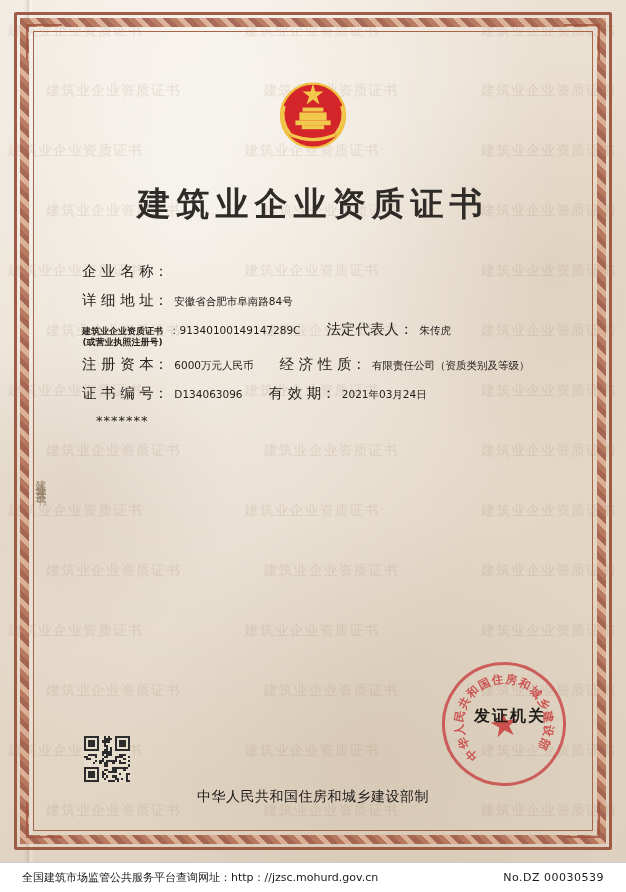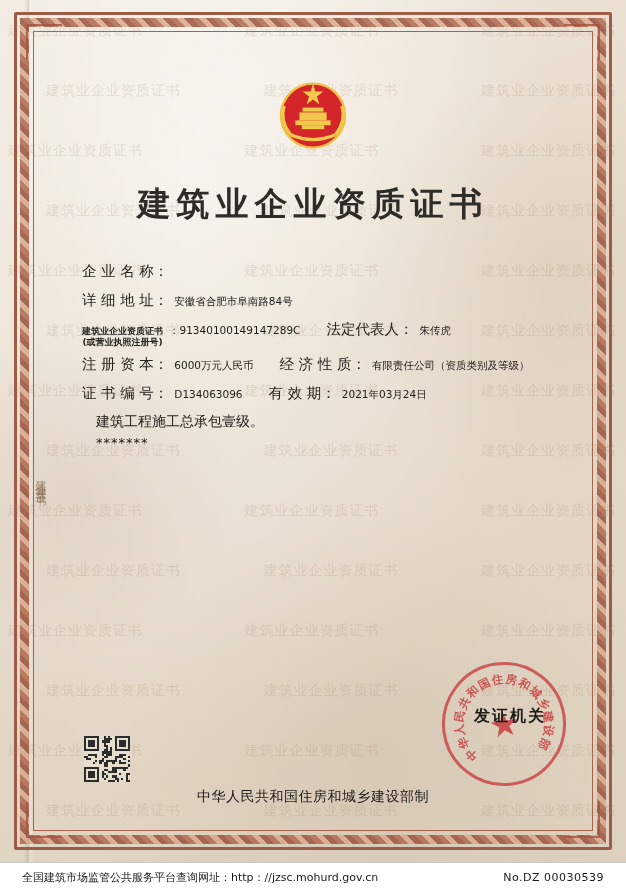--- a/index.html
+++ b/index.html
@@ -437,21 +437,20 @@
     </div>
 
     <div class="frow">
       <span class="flabel">证 书 编 号：</span>
       <span class="fvalue value-sm">D134063096</span>
       <span class="spacer-mid"></span>
       <span class="flabel">有 效 期：</span>
       <span class="fvalue value-sm">2021年03月24日</span>
     </div>
 
-    <div class="qual-line">建筑工程施工总承包壹级。</div>
     <div class="stars">*******</div>
   </div>
 
   <div class="qr" id="qr-code">
       <i style="left: 19.7143px; top: 0px; width: 2.19048px; height: 2.19048px;"></i>
       <i style="left: 24.0952px; top: 0px; width: 2.19048px; height: 2.19048px;"></i>
       <i style="left: 19.7143px; top: 2.19048px; width: 2.19048px; height: 2.19048px;"></i>
       <i style="left: 21.9048px; top: 2.19048px; width: 2.19048px; height: 2.19048px;"></i>
       <i style="left: 24.0952px; top: 2.19048px; width: 2.19048px; height: 2.19048px;"></i>
       <i style="left: 26.2857px; top: 2.19048px; width: 2.19048px; height: 2.19048px;"></i>

